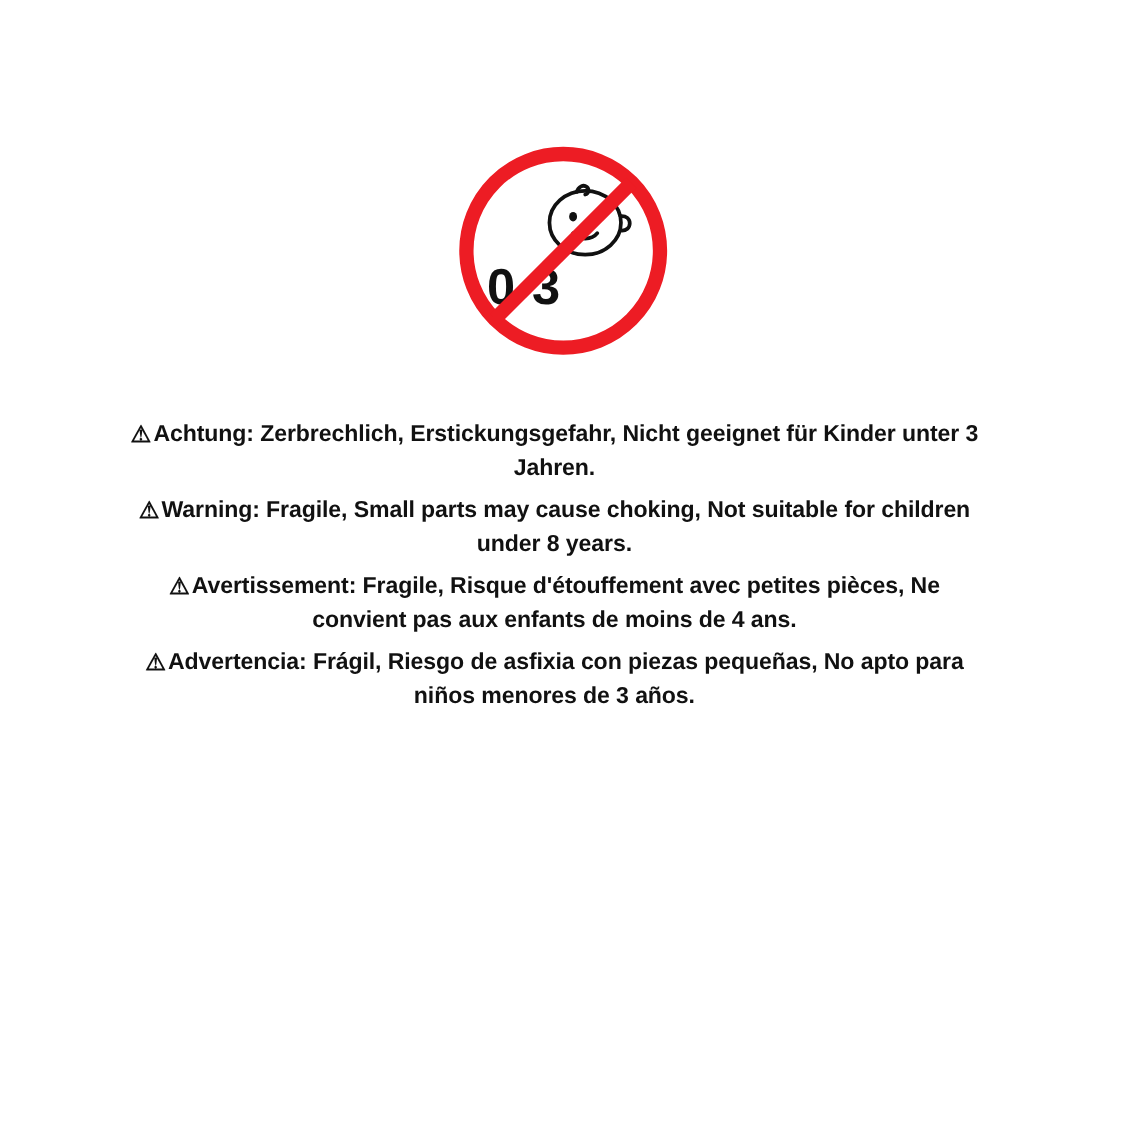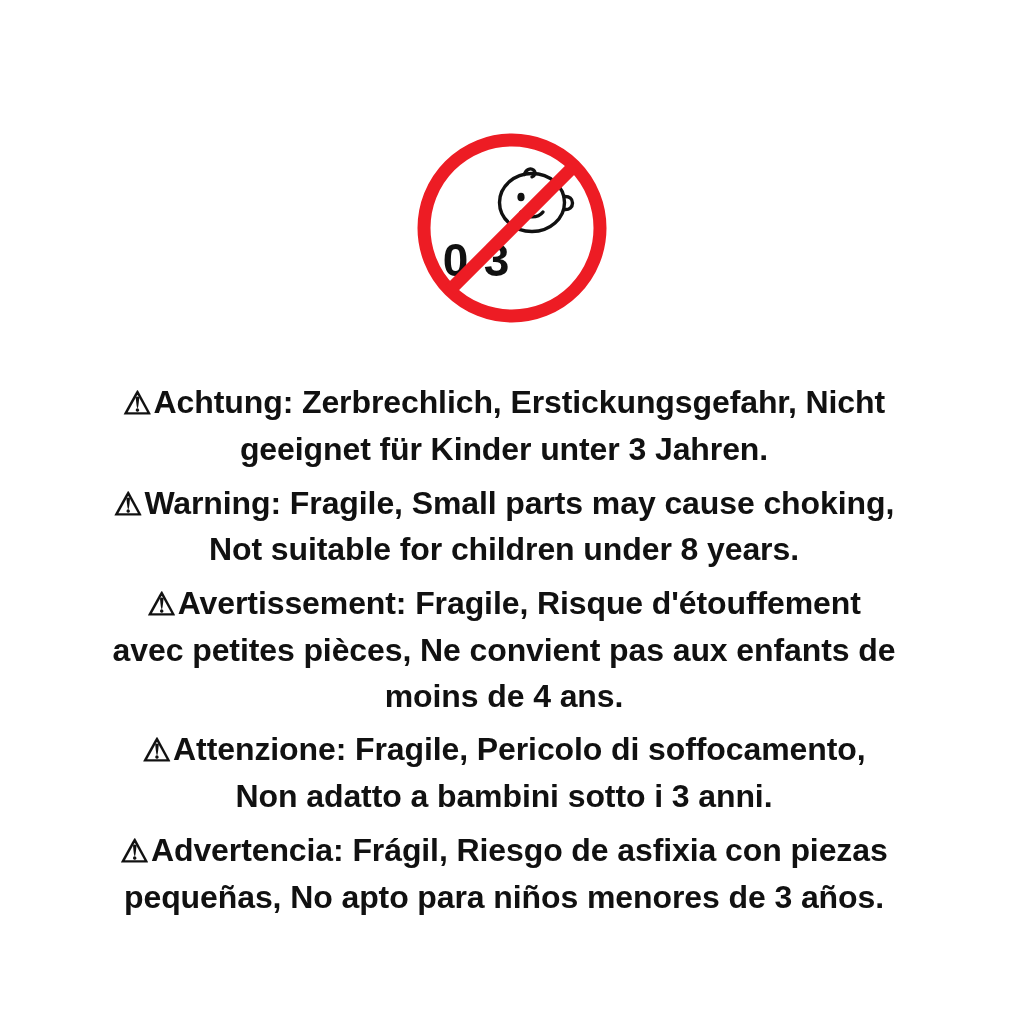--- a/index.html
+++ b/index.html
@@ -35,21 +35,21 @@
     display: block;
   }
 
   
   .warnings {
     margin-top: 52px;
     width: 800px;
     text-align: center;
   }
   .warning-line {
-    font-size: 32px;
+    font-size: 21px;
     font-weight: 700;
     line-height: 1.43;
     letter-spacing: -0.1px;
     color: #111111;
     margin: 0 16px 0 0;
     padding: 0;
   }
   .warning-line + .warning-line {
     margin-top: 8px;
   }
@@ -95,20 +95,17 @@
     <p class="warning-line">
       <span class="tri">⚠</span><span>Achtung: Zerbrechlich, Erstickungsgefahr, Nicht geeignet für Kinder unter 3 Jahren.</span>
     </p>
     <p class="warning-line">
       <span class="tri">⚠</span><span>Warning: Fragile, Small parts may cause choking, Not suitable for children under 8 years.</span>
     </p>
     <p class="warning-line">
       <span class="tri">⚠</span><span>Avertissement: Fragile, Risque d'étouffement avec petites pièces, Ne convient pas aux enfants de moins de 4 ans.</span>
     </p>
     <p class="warning-line">
-      <span class="tri">⚠</span><span>Attenzione: Fragile, Pericolo di soffocamento, Non adatto a bambini sotto i 3 anni.</span>
-    </p>
-    <p class="warning-line">
       <span class="tri">⚠</span><span>Advertencia: Frágil, Riesgo de asfixia con piezas pequeñas, No apto para niños menores de 3 años.</span>
     </p>
   </div>
 
 </div>
 
 </body></html>

